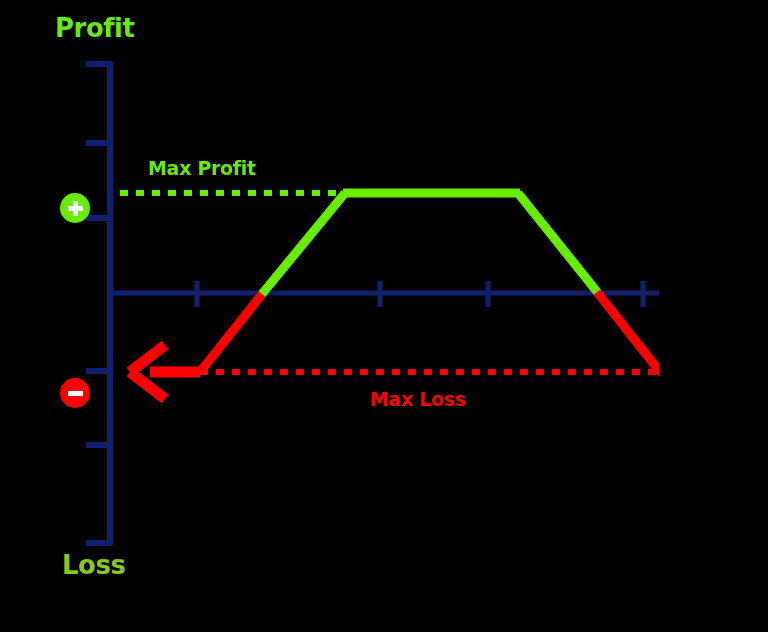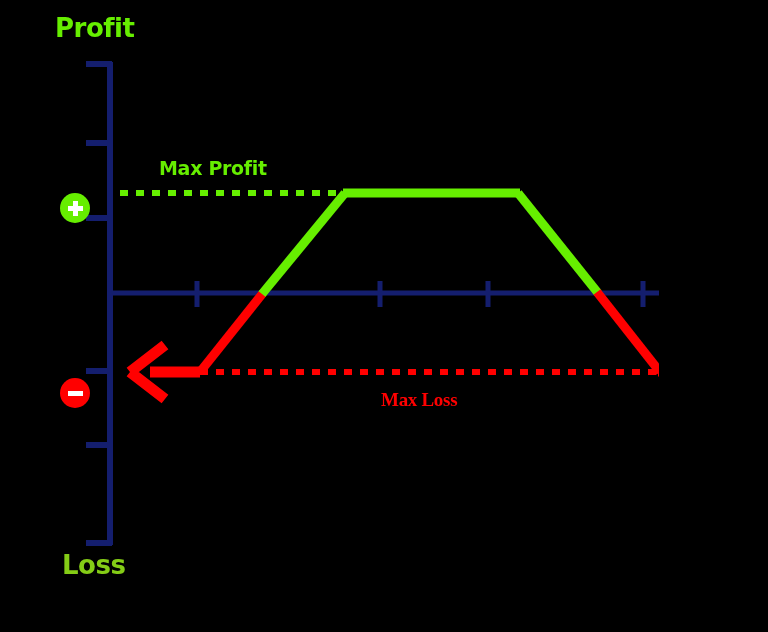--- a/index.html
+++ b/index.html
@@ -46,32 +46,30 @@
     color: #84cc16;
   }
   .annotation-label {
     position: absolute;
     font-family: "DejaVu Sans", sans-serif;
     font-weight: bold;
     font-size: 19px;
     letter-spacing: -0.3px;
     white-space: nowrap;
     line-height: 1;
-    margin-left: 11px;
   }
   #max-profit-label {
     left: 148px;
     top: 159px;
     color: #66ee00;
   }
   #max-loss-label {
     left: 370px;
     top: 390px;
     color: #ff0000;
-    font-family: Liberation Serif, serif;
   }
   .badge {
     position: absolute;
     width: 30px;
     height: 30px;
     border-radius: 50%;
     display: flex;
     align-items: center;
     justify-content: center;
   }

